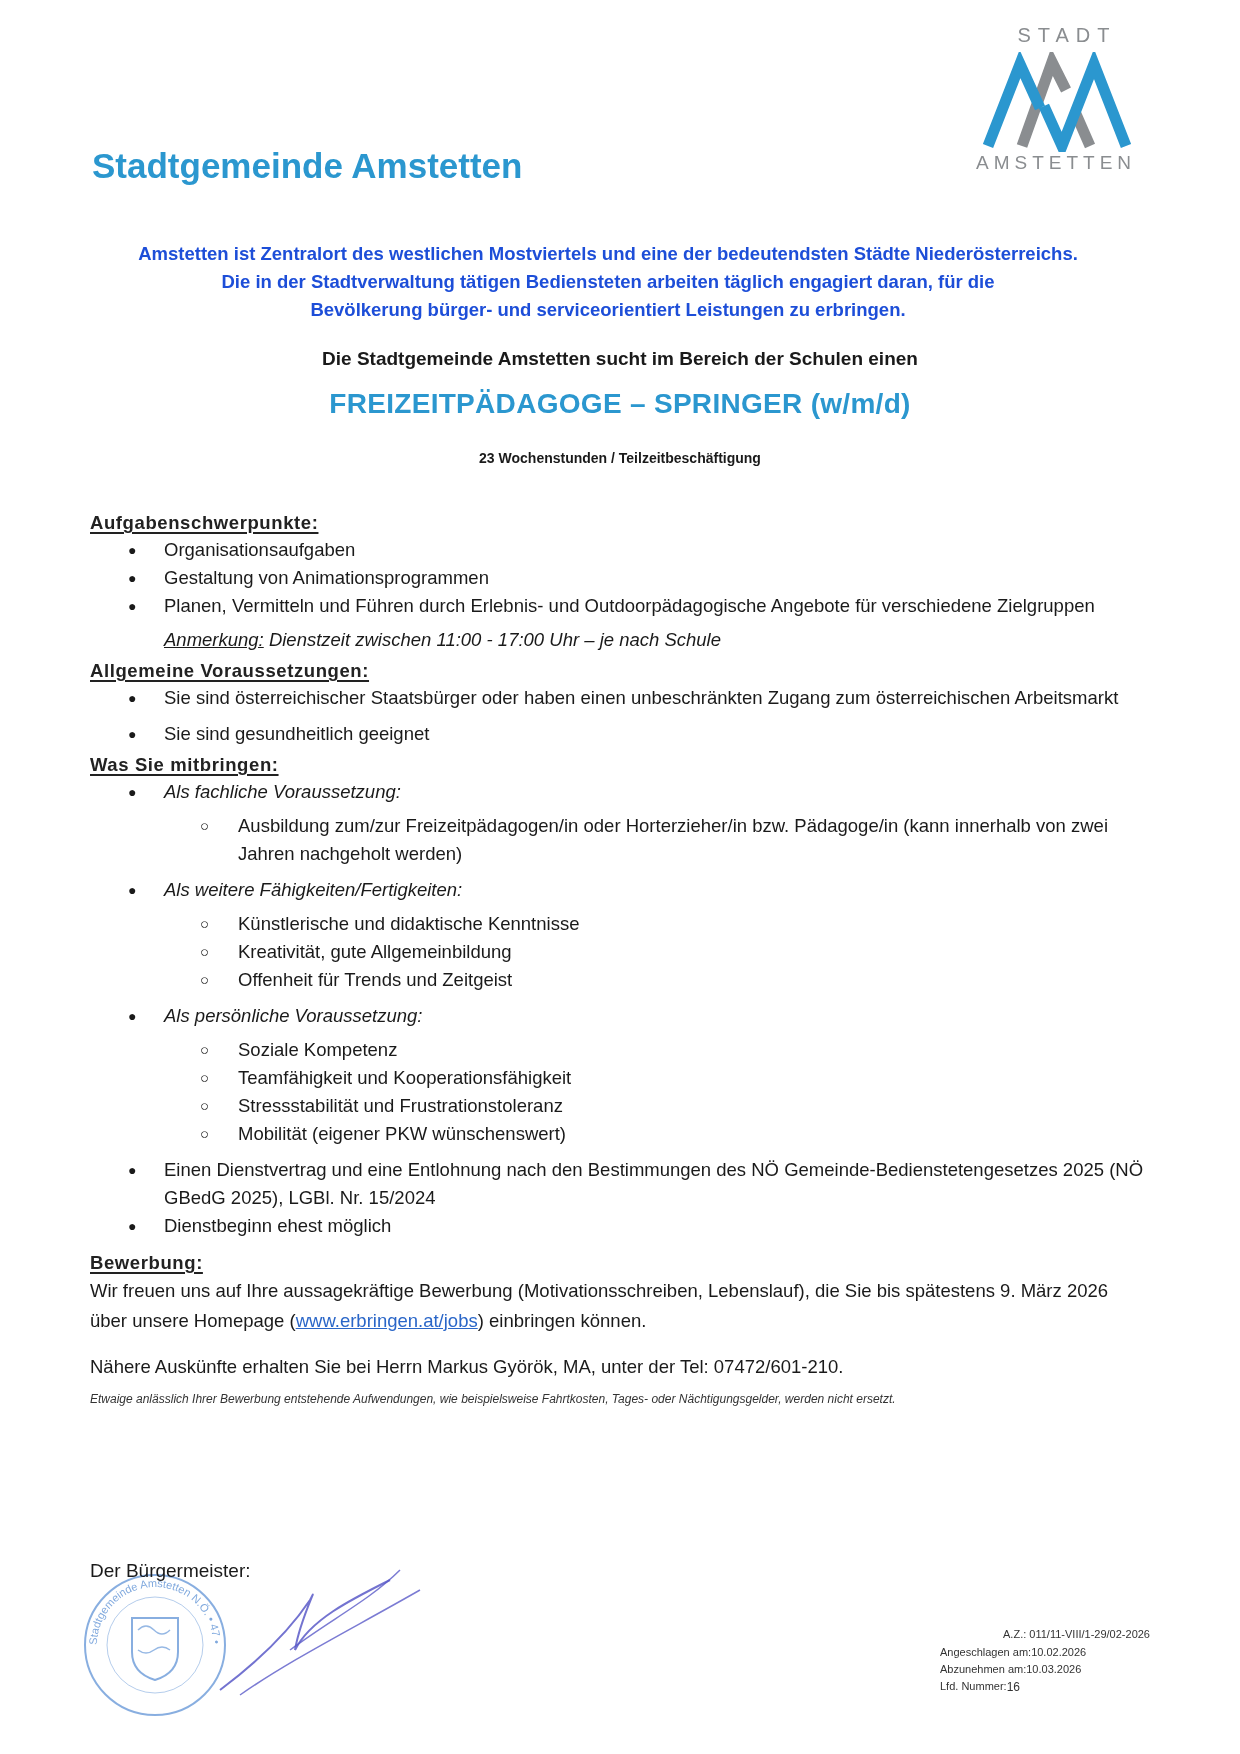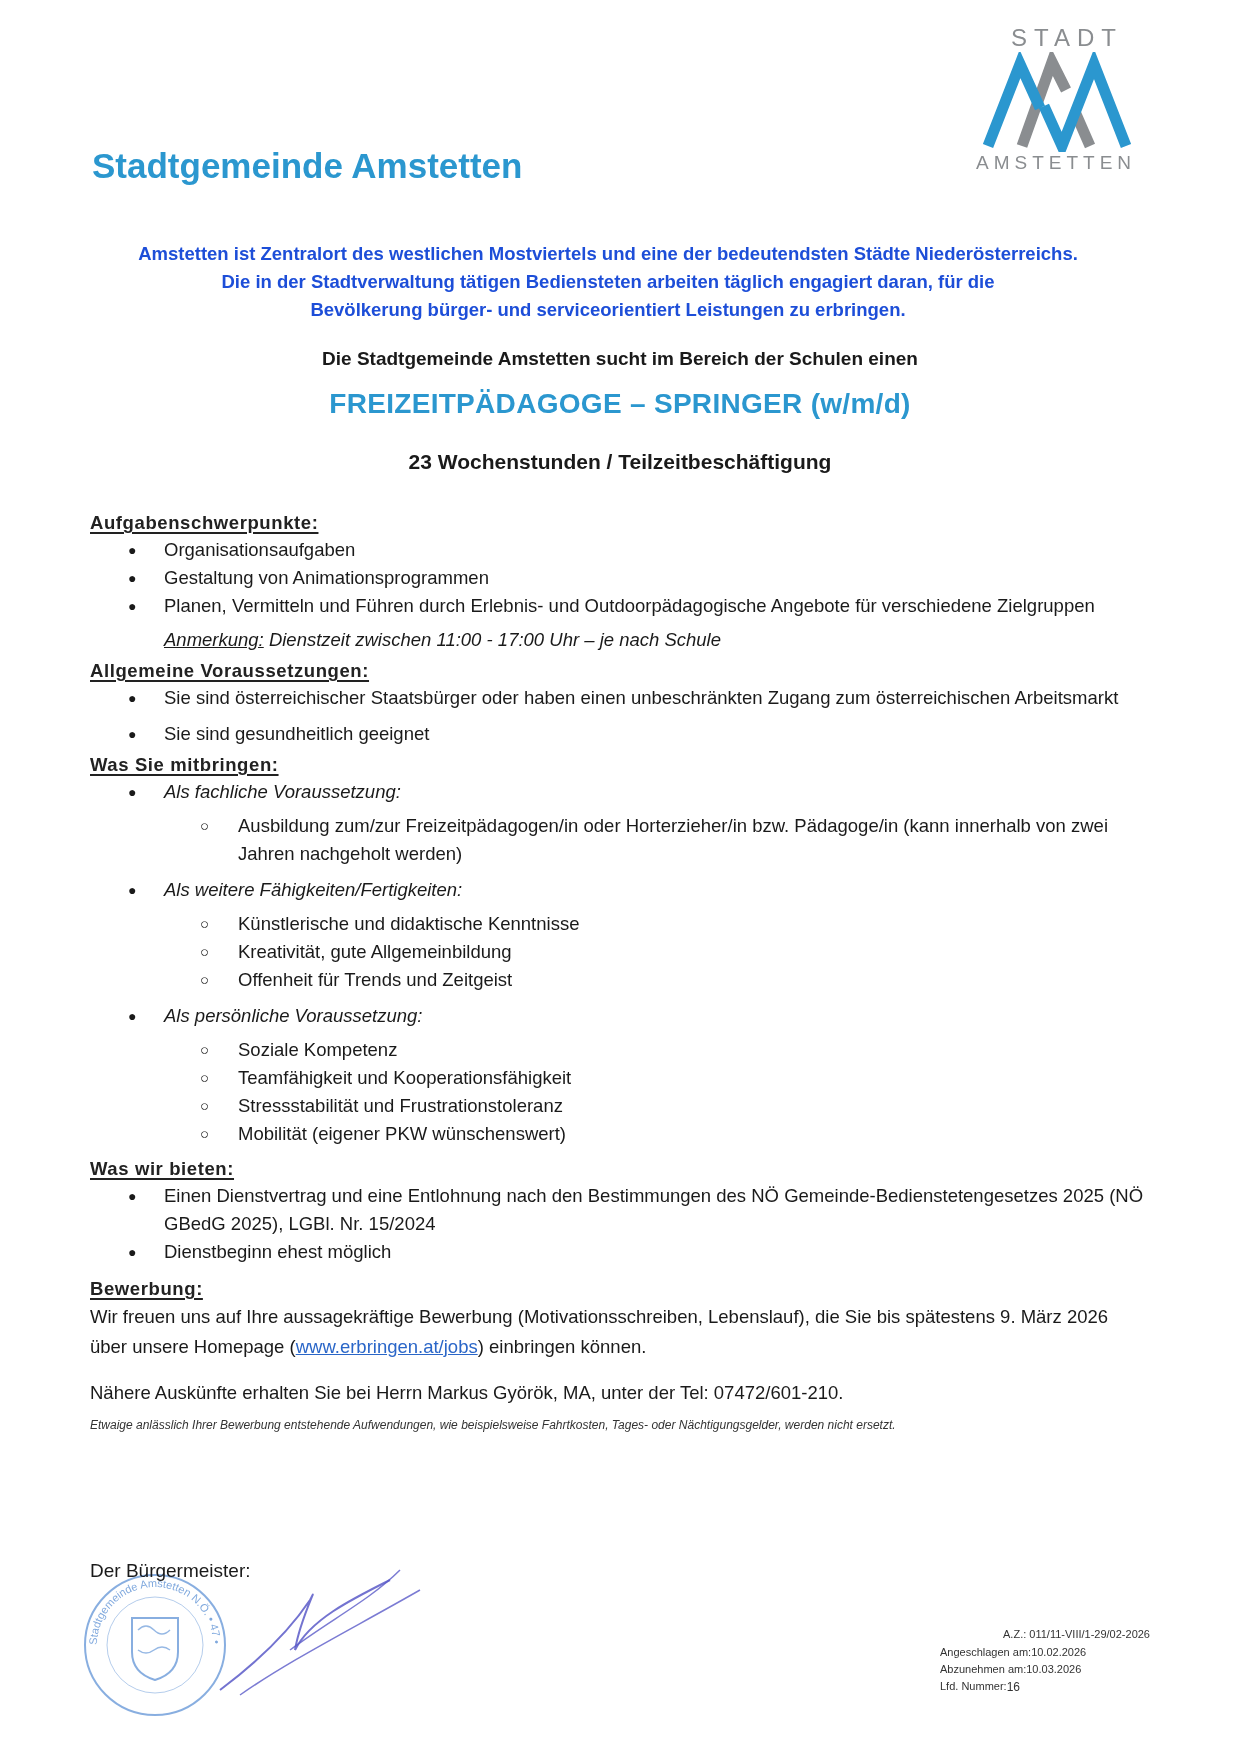--- a/index.html
+++ b/index.html
@@ -1,30 +1,30 @@
 <!DOCTYPE html>
 <html><head>
   <meta charset="utf-8">
   <style>
     * { box-sizing: border-box; margin: 0; padding: 0; }
     html, body { width: 1240px; height: 1754px; background: #ffffff; }
     body { position: relative; font-family: "Liberation Sans", sans-serif; color: #1a1a1a; overflow: hidden; }
 
     .logo { position: absolute; left: 968px; top: 22px; width: 176px; height: 160px; }
-    .logo .stadt { position: absolute; top: 2px; left: 0; width: 100%; text-align: center; font-size: 24px; letter-spacing: 7px; color: #8a8d90; padding-left: 22px; }
+    .logo .stadt { position: absolute; top: 2px; left: 0; width: 100%; text-align: center; font-size: 20px; letter-spacing: 7px; color: #8a8d90; padding-left: 22px; }
     .logo svg { position: absolute; left: 14px; top: 30px; }
     .logo .amst { position: absolute; top: 130px; left: 0; width: 100%; text-align: center; font-size: 19px; letter-spacing: 5px; color: #8a8d90; }
 
     .org-title { position: absolute; left: 92px; top: 146px; font-size: 35px; font-weight: bold; color: #2b97cf; }
 
     .intro { position: absolute; left: 68px; top: 240px; width: 1080px; text-align: center; font-size: 18.5px; font-weight: bold; line-height: 28px; color: #1d4ed8; }
 
     .search-line { position: absolute; left: 80px; top: 348px; width: 1080px; text-align: center; font-size: 19px; font-weight: bold; color: #1a1a1a; }
     .job-title { position: absolute; left: 80px; top: 388px; width: 1080px; text-align: center; font-size: 28px; font-weight: bold; color: #2b97cf; letter-spacing: 0.3px; }
-    .hours { position: absolute; left: 80px; top: 450px; width: 1080px; text-align: center; font-size: 21px; font-weight: bold; color: #1a1a1a; }
+    .hours { position: absolute; left: 80px; top: 450px; width: 1080px; text-align: center; font-size: 14px; font-weight: bold; color: #1a1a1a; }
 
     .content { position: absolute; left: 90px; top: 510px; width: 1060px; font-size: 18.5px; color: #1a1a1a; }
     .sec-head { font-weight: bold; text-decoration: underline; text-decoration-thickness: 2px; text-underline-offset: 3px; font-size: 18.5px; letter-spacing: 0.6px; color: #222; height: 26px; line-height: 26px; }
     ul.l1 { list-style: none; }
     ul.l1 > li { position: relative; padding-left: 74px; line-height: 28px; }
     ul.l1 > li .bullet { position: absolute; left: 38px; top: 0; width: 10px; font-size: 14px; }
     ul.l2 { list-style: none; margin-top: 6px; }
     ul.l2 > li { position: relative; padding-left: 148px; margin-left: -74px; line-height: 28px; }
     ul.l2 > li .circ { position: absolute; left: 110px; top: 0; font-size: 15px; }
     .italic { font-style: italic; }
@@ -117,21 +117,20 @@
         <li><span class="circ">○</span><span>Soziale Kompetenz</span></li>
         <li><span class="circ">○</span><span>Teamfähigkeit und Kooperationsfähigkeit</span></li>
         <li><span class="circ">○</span><span>Stressstabilität und Frustrationstoleranz</span></li>
         <li><span class="circ">○</span><span>Mobilität (eigener PKW wünschenswert)</span></li>
       </ul>
     </li>
   </ul>
 
   <div class="gap8"></div>
 
-  <div class="sec-head">Was wir bieten:</div>
   <ul class="l1">
     <li><span class="bullet">●</span><span>Einen Dienstvertrag und eine Entlohnung nach den Bestimmungen des NÖ Gemeinde-Bedienstetengesetzes 2025 (NÖ GBedG 2025), LGBl. Nr. 15/2024</span></li>
     <li><span class="bullet">●</span><span>Dienstbeginn ehest möglich</span></li>
   </ul>
 
   <div class="gap10"></div>
 
   <div class="sec-head">Bewerbung:</div>
   <div class="para"><span>Wir freuen uns auf Ihre aussagekräftige Bewerbung (Motivationsschreiben, Lebenslauf), die Sie bis spätestens 9. März 2026 über unsere Homepage (</span><a class="link">www.erbringen.at/jobs</a><span>) einbringen können.</span></div>
   <div style="height:16px"></div>

